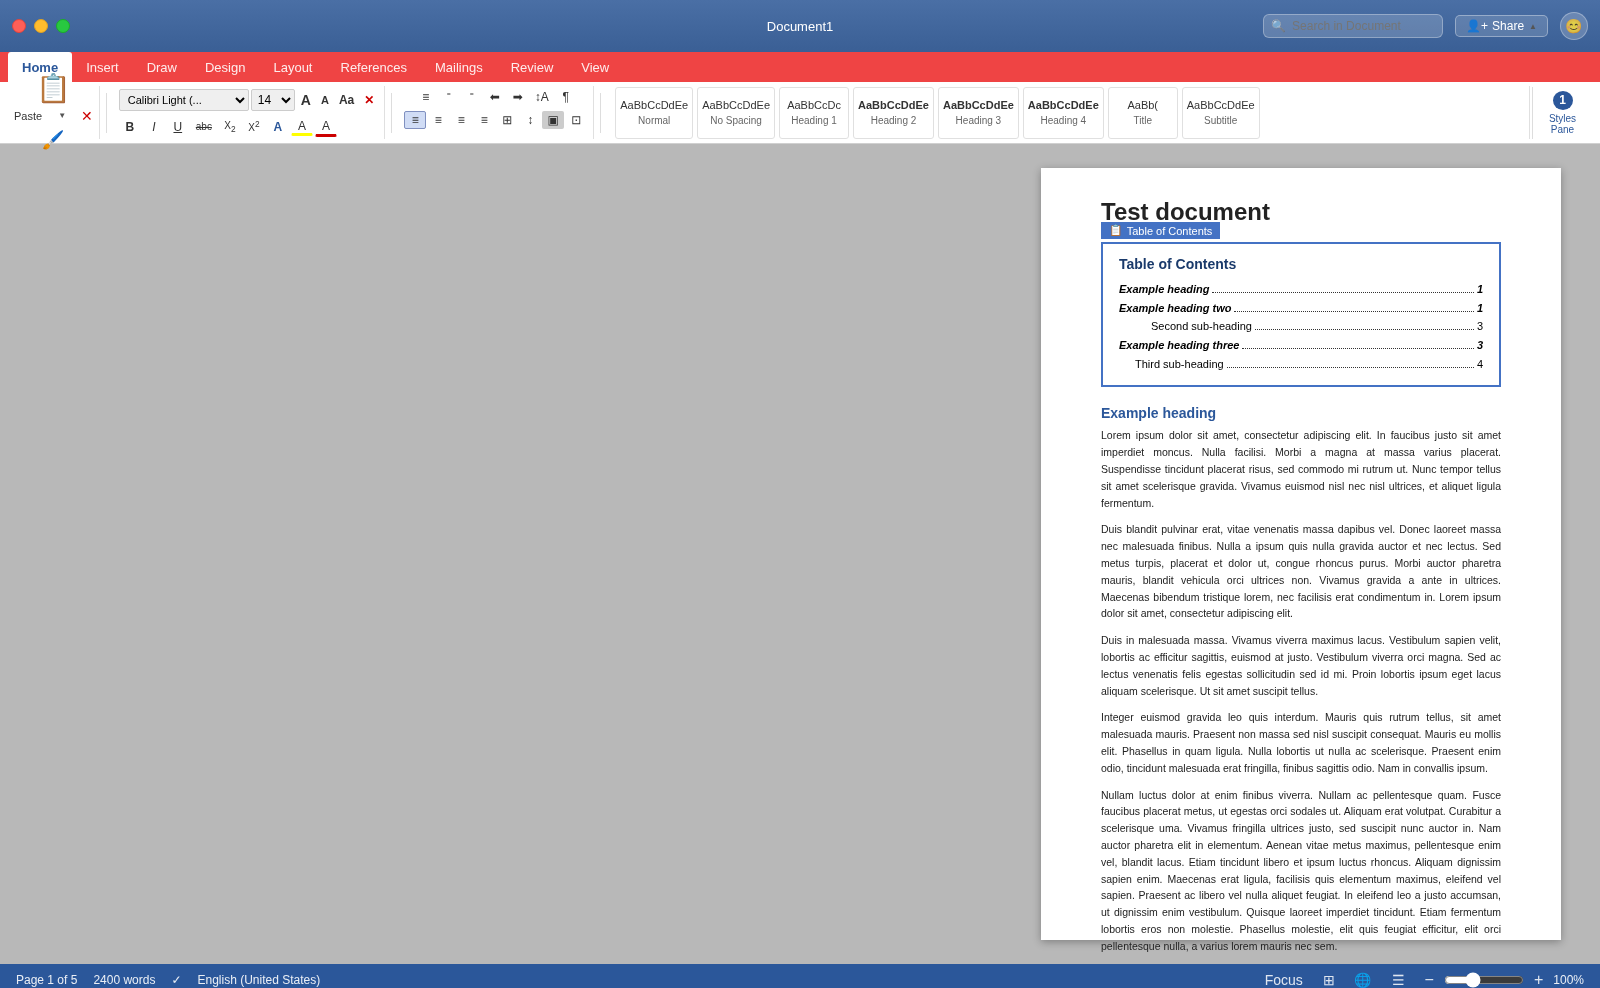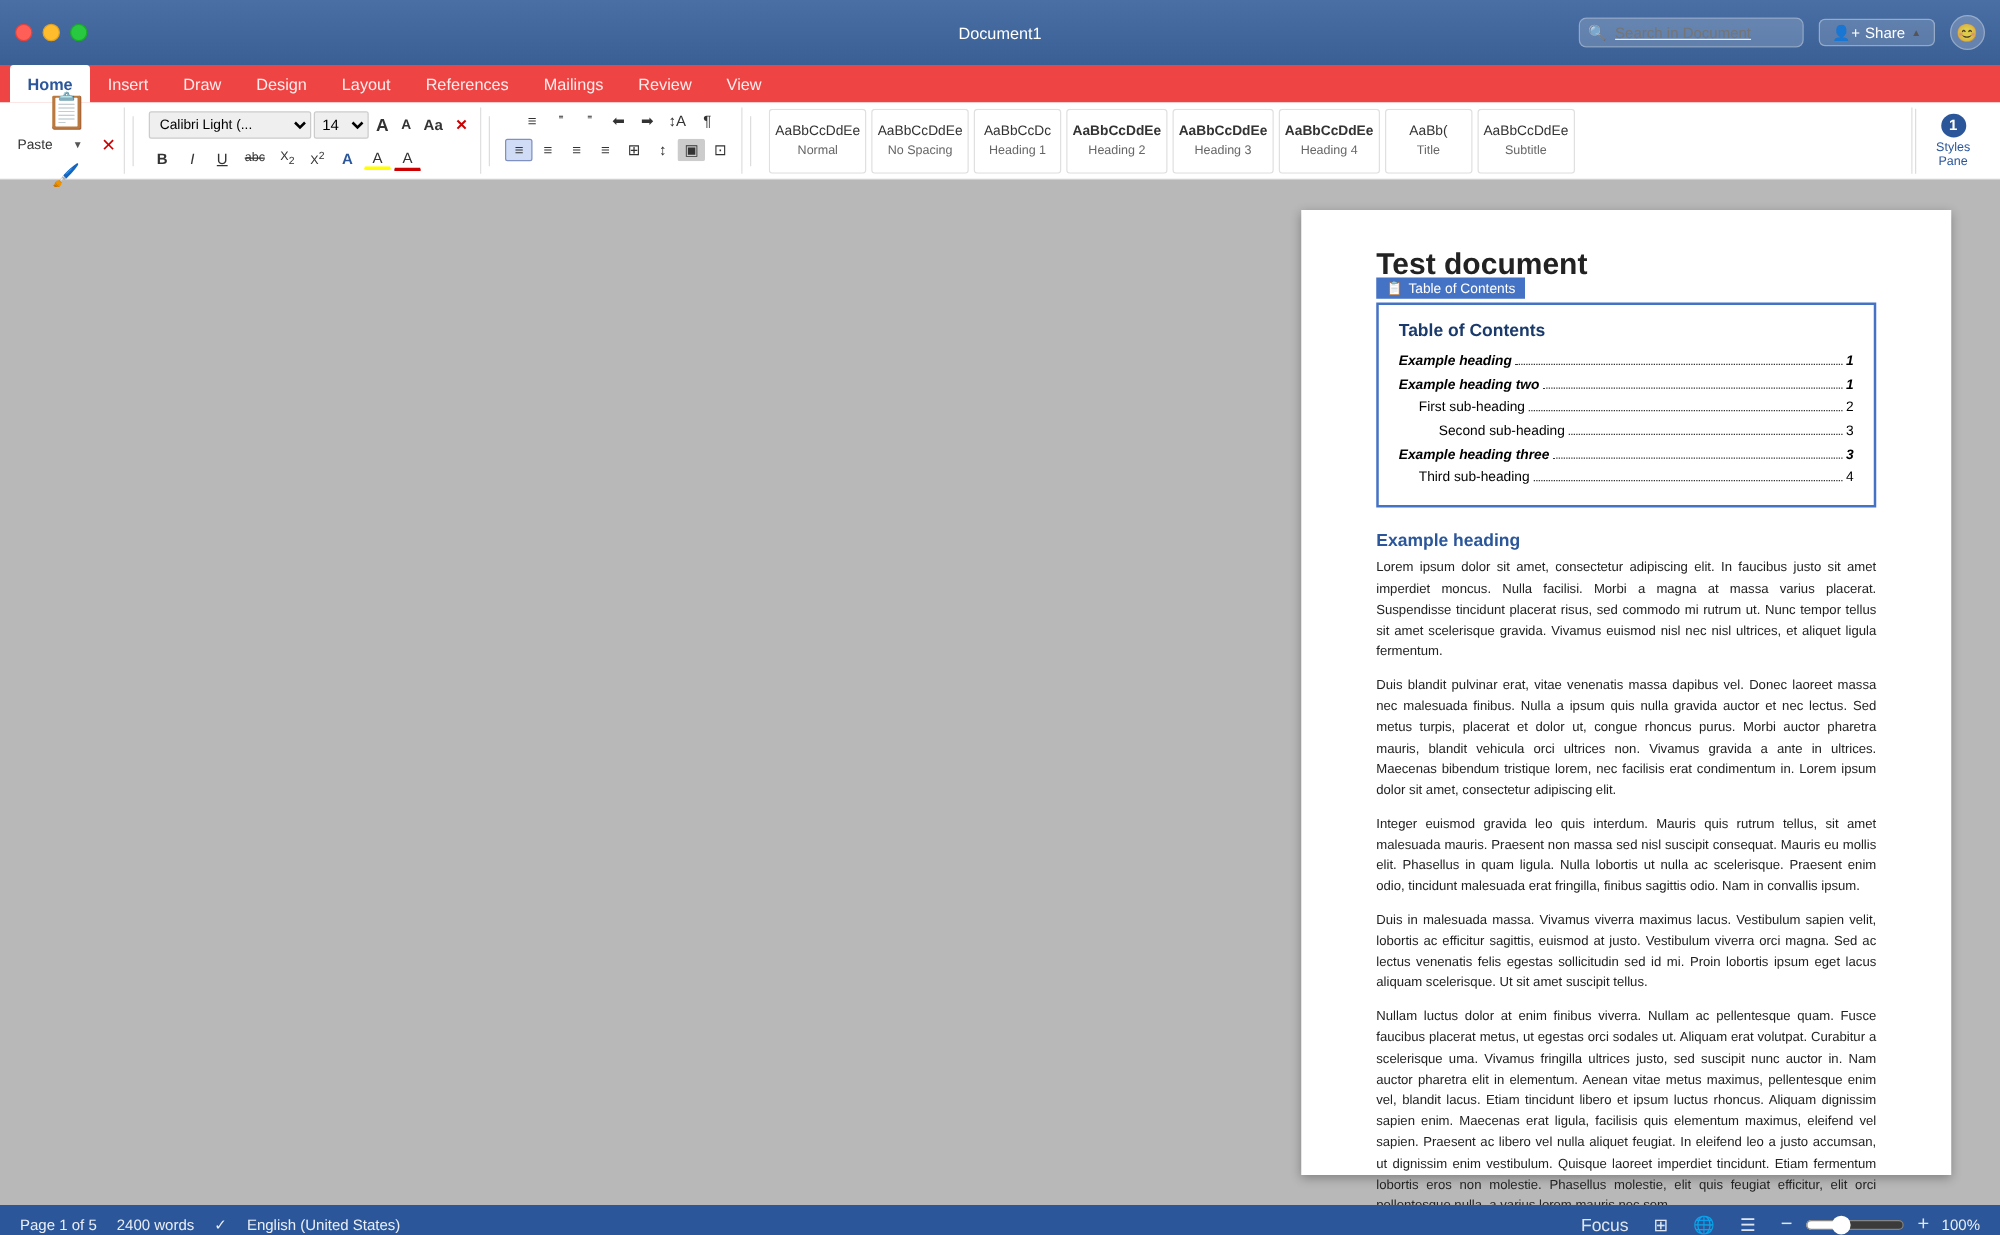--- a/index.html
+++ b/index.html
@@ -53,21 +53,20 @@
     }
     .search-bar {
       background: rgba(255,255,255,0.18);
       border: 1px solid rgba(255,255,255,0.3);
       border-radius: 6px;
       padding: 4px 10px 4px 28px;
       color: rgba(255,255,255,0.85);
       font-size: 12px;
       width: 180px;
       position: relative;
-      text-decoration: underline;
     }
     .search-wrapper {
       position: relative;
       display: flex;
       align-items: center;
     }
     .search-wrapper .search-icon-inner {
       position: absolute;
       left: 8px;
       color: rgba(255,255,255,0.7);
@@ -585,25 +584,20 @@
             <span class="toc-dots"></span>
             <span class="toc-page">1</span>
           </div>
 
           <div class="toc-entry bold">
             <span>Example heading two </span>
             <span class="toc-dots"></span>
             <span class="toc-page">1</span>
           </div>
 
-          <div class="toc-entry indent1">
-            <span>First sub-heading</span>
-            <span class="toc-dots"></span>
-            <span class="toc-page">2</span>
-          </div>
 
           <div class="toc-entry indent2">
             <span>Second sub-heading</span>
             <span class="toc-dots"></span>
             <span class="toc-page">3</span>
           </div>
 
           <div class="toc-entry bold">
             <span>Example heading three </span>
             <span class="toc-dots"></span>
@@ -618,23 +612,23 @@
 
         </div>
       </div>
 
       <div class="doc-h2">Example heading</div>
 
       <div class="doc-p">Lorem ipsum dolor sit amet, consectetur adipiscing elit. In faucibus justo sit amet imperdiet moncus. Nulla facilisi. Morbi a magna at massa varius placerat. Suspendisse tincidunt placerat risus, sed commodo mi rutrum ut. Nunc tempor tellus sit amet scelerisque gravida. Vivamus euismod nisl nec nisl ultrices, et aliquet ligula fermentum.</div>
 
       <div class="doc-p">Duis blandit pulvinar erat, vitae venenatis massa dapibus vel. Donec laoreet massa nec malesuada finibus. Nulla a ipsum quis nulla gravida auctor et nec lectus. Sed metus turpis, placerat et dolor ut, congue rhoncus purus. Morbi auctor pharetra mauris, blandit vehicula orci ultrices non. Vivamus gravida a ante in ultrices. Maecenas bibendum tristique lorem, nec facilisis erat condimentum in. Lorem ipsum dolor sit amet, consectetur adipiscing elit.</div>
 
+      <div class="doc-p">Duis in malesuada massa. Vivamus viverra maximus lacus. Vestibulum sapien velit, lobortis ac efficitur sagittis, euismod at justo. Vestibulum viverra orci magna. Sed ac lectus venenatis felis egestas sollicitudin sed id mi. Proin lobortis ipsum eget lacus aliquam scelerisque. Ut sit amet suscipit tellus.</div>
+
       <div class="doc-p">Integer euismod gravida leo quis interdum. Mauris quis rutrum tellus, sit amet malesuada mauris. Praesent non massa sed nisl suscipit consequat. Mauris eu mollis elit. Phasellus in quam ligula. Nulla lobortis ut nulla ac scelerisque. Praesent enim odio, tincidunt malesuada erat fringilla, finibus sagittis odio. Nam in convallis ipsum.</div>
-
-      <div class="doc-p">Duis in malesuada massa. Vivamus viverra maximus lacus. Vestibulum sapien velit, lobortis ac efficitur sagittis, euismod at justo. Vestibulum viverra orci magna. Sed ac lectus venenatis felis egestas sollicitudin sed id mi. Proin lobortis ipsum eget lacus aliquam scelerisque. Ut sit amet suscipit tellus.</div>
 
       <div class="doc-p">Nullam luctus dolor at enim finibus viverra. Nullam ac pellentesque quam. Fusce faucibus placerat metus, ut egestas orci sodales ut. Aliquam erat volutpat. Curabitur a scelerisque uma. Vivamus fringilla ultrices justo, sed suscipit nunc auctor in. Nam auctor pharetra elit in elementum. Aenean vitae metus maximus, pellentesque enim vel, blandit lacus. Etiam tincidunt libero et ipsum luctus rhoncus. Aliquam dignissim sapien enim. Maecenas erat ligula, facilisis quis elementum maximus, eleifend vel sapien. Praesent ac libero vel nulla aliquet feugiat. In eleifend leo a justo accumsan, ut dignissim enim vestibulum. Quisque laoreet imperdiet tincidunt. Etiam fermentum lobortis eros non molestie. Phasellus molestie, elit quis feugiat efficitur, elit orci pellentesque nulla, a varius lorem mauris nec sem.</div>
 
     </div>
   </div>
 </div>
 
 <div class="status-bar">
   <span>Page 1 of 5</span>
   <span>2400 words</span>

